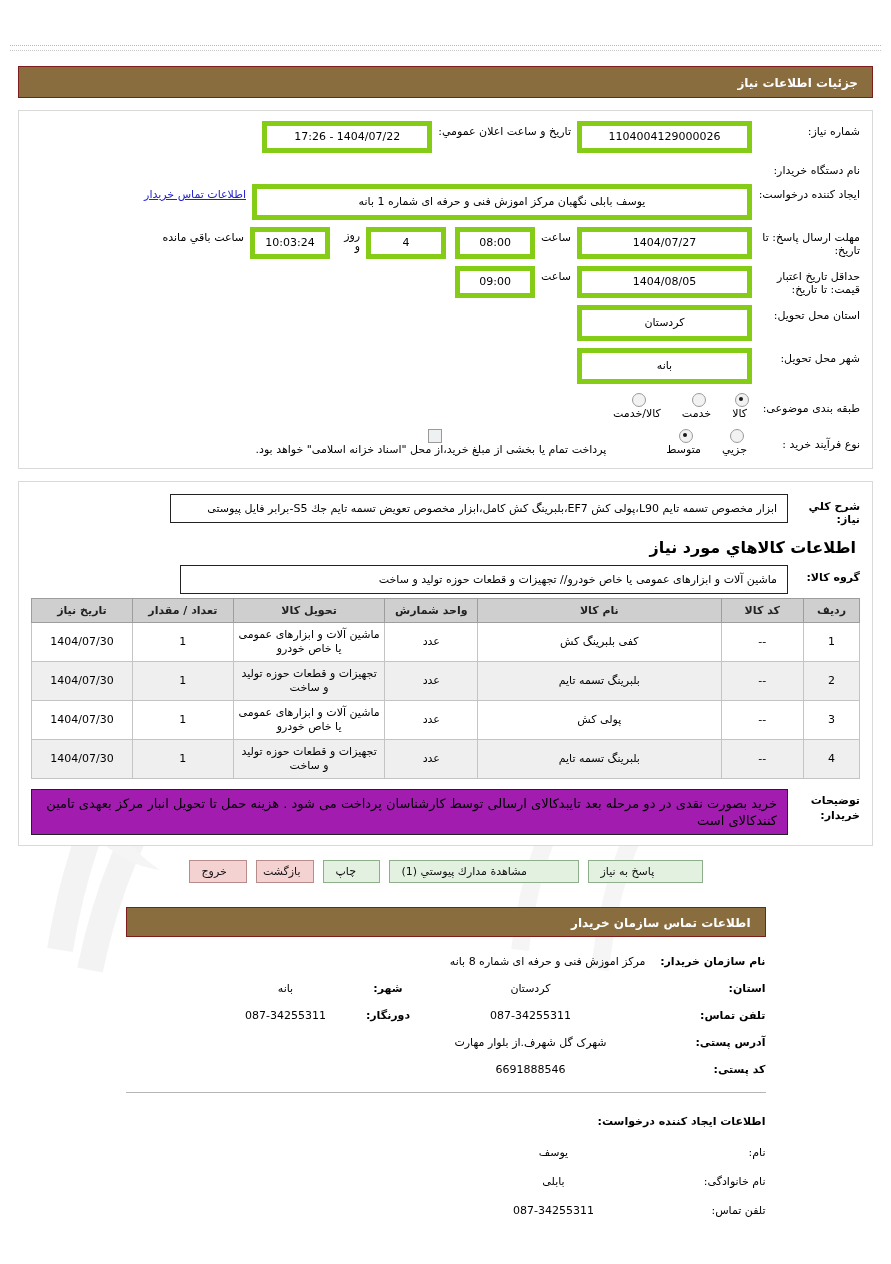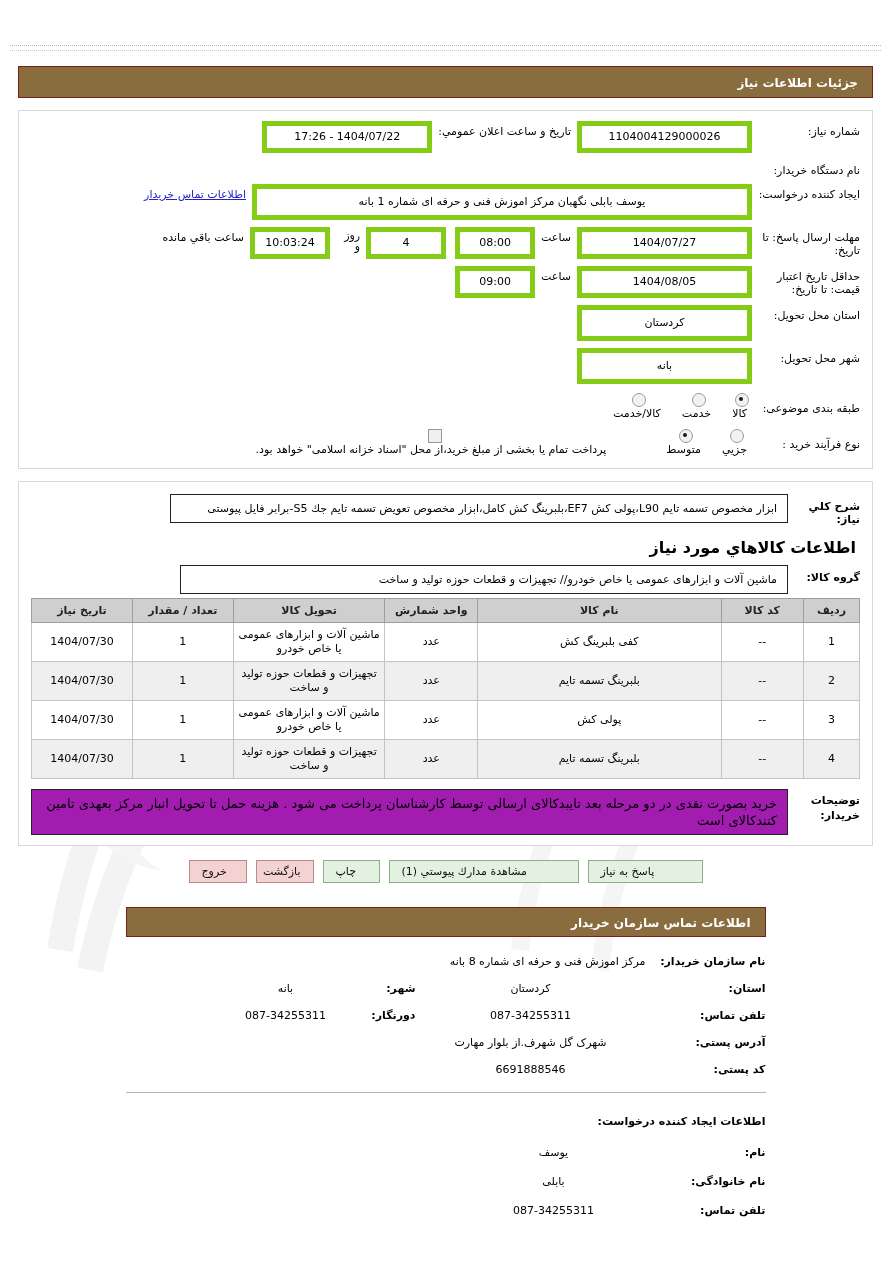--- a/index.html
+++ b/index.html
@@ -173,26 +173,26 @@
   .btn.green{background:#e3f1e0;border-color:#8fae8b;}
   .btn.pink{background:#f5d2d2;border-color:#b98c8c;}
 
   
   .contact-wrap{width:640px;margin:0 auto;padding:18px 0 0 0;}
   .crow{display:flex;align-items:flex-start;margin-bottom:14px;font-size:11px;}
   .ck{font-weight:bold;text-align:right;flex:0 0 auto;}
   .cv{text-align:right;flex:0 0 auto;padding-right:10px;}
   .ck.w120{width:110px;}
   .cv.w230{width:230px;}
-  .ck.w55{width:55px;}
+  .ck.w55{width:55px;text-align:center;}
   .cv.w120{width:130px;}
   .hr-line{border:none;border-top:1px solid #b5b5b5;margin:16px 0 0 0;}
   .creator-head{font-weight:bold;font-size:11px;margin:22px 0 18px 0;text-align:right;}
   .c2{display:flex;margin-bottom:16px;font-size:11px;}
-  .c2 .k{width:110px;font-weight:bold;text-align:right;flex:0 0 auto;}
+  .c2 .k{width:110px;font-weight:normal;text-align:right;flex:0 0 auto;}
   .c2 .v{width:180px;text-align:right;padding-right:12px;flex:0 0 auto;}
   .link{color:#2222cc;font-size:11px;}
 </style>
 </head>
 <body>
 
 <div class="page">
 
   <svg class="watermark" viewBox="0 0 891 560" xmlns="http://www.w3.org/2000/svg">
     <g fill="none" stroke="#e8e8e8" stroke-width="26">

